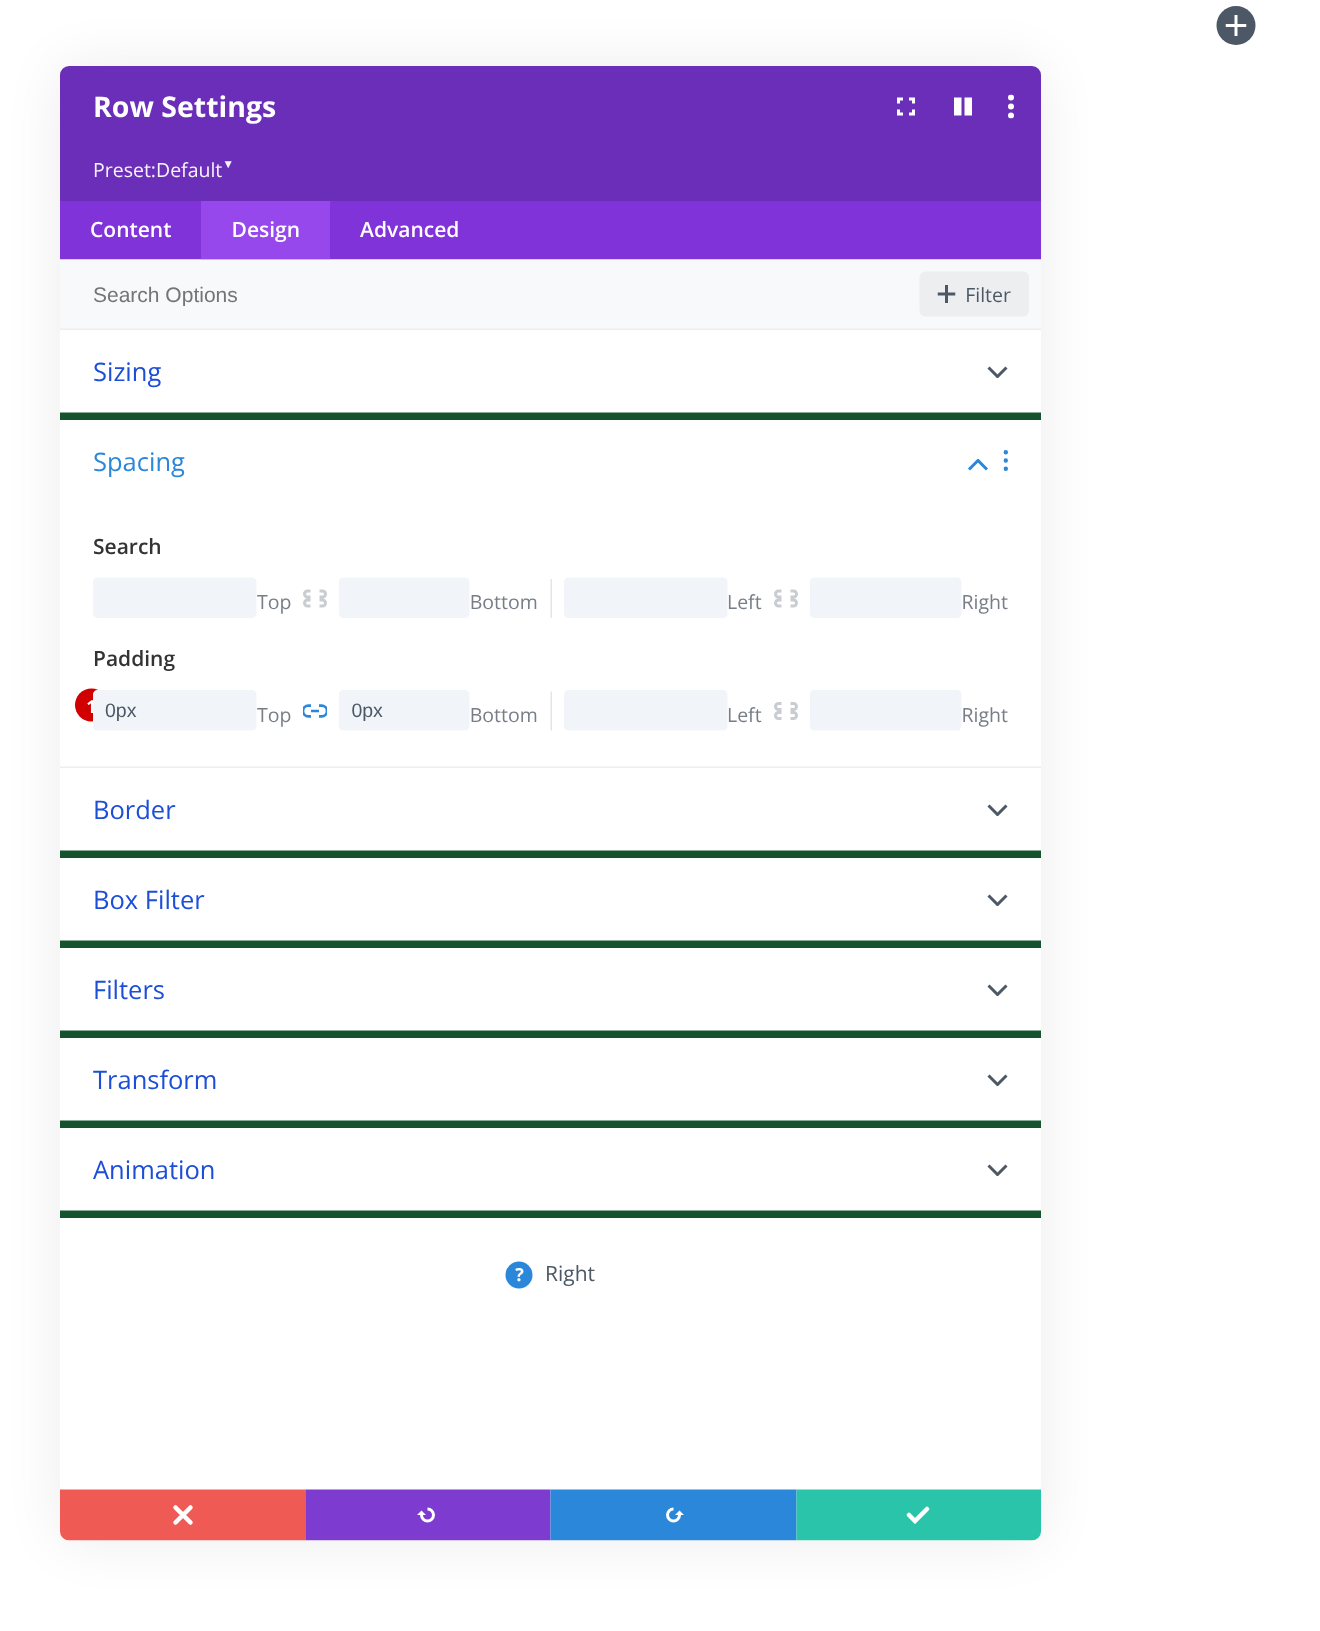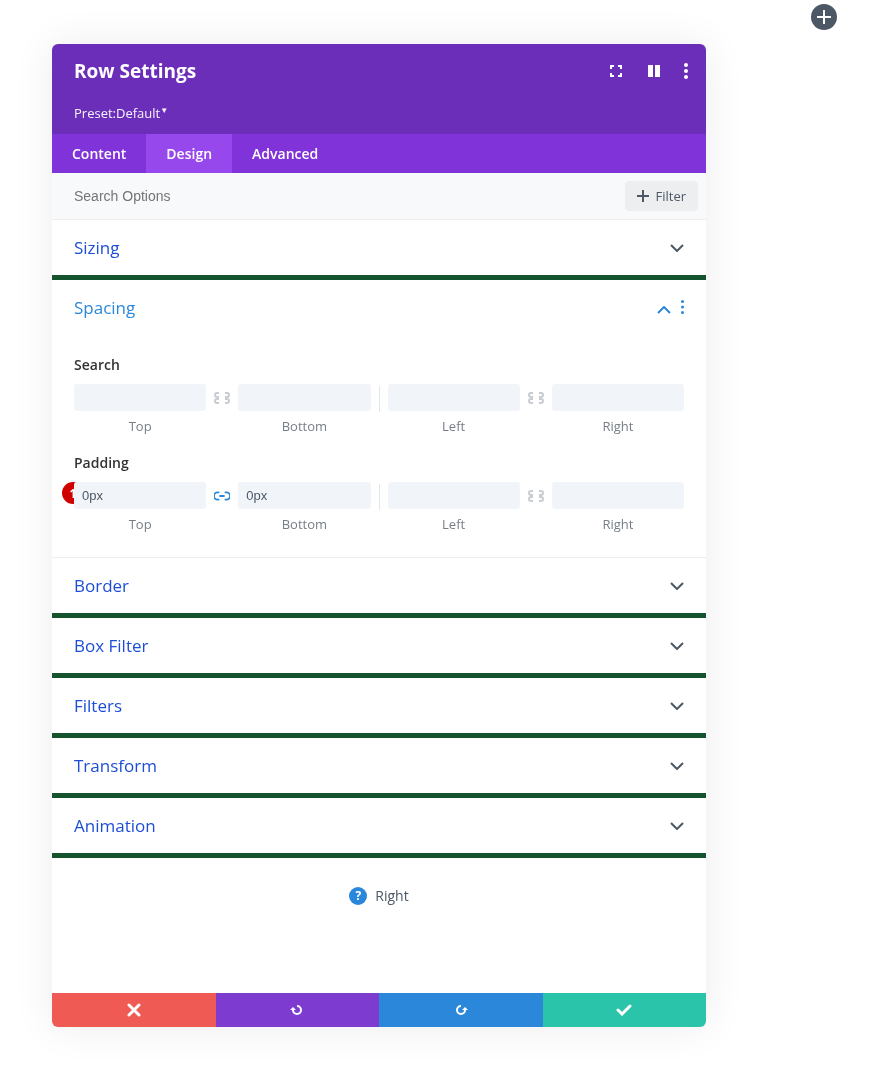--- a/index.html
+++ b/index.html
@@ -21,21 +21,21 @@
     color: #fff;
     font-size: 18px;
     display: flex;
     align-items: center;
     justify-content: center;
     cursor: pointer;
   }
   .modal {
     position: absolute;
     top: 44px;
-    left: 52px;
+    left: 40px;
     width: 654px;
     height: 983px;
     background: #fff;
     border-radius: 6px;
     box-shadow: 0 0 40px rgba(0,0,0,0.08);
     display: flex;
     flex-direction: column;
     overflow: hidden;
   }
   .header {
@@ -116,21 +116,21 @@
     color: #333;
     margin-bottom: 10px;
   }
   .quad {
     display: flex;
     align-items: center;
     gap: 8px;
     position: relative;
   }
   .half { display:flex; align-items:center; gap:8px; flex:1; }
-  .field { flex: 1; display:flex; flex-direction:column; align-items:center;}
+  .field { flex: 1; display:flex; align-items:center;}
   .field input {
     width: 100%;
     background: #f1f5f9;
     border: none;
     border-radius: 3px;
     padding: 6px 8px;
     font-size: 13px;
     color: #4c5866;
     outline:none;
   }

